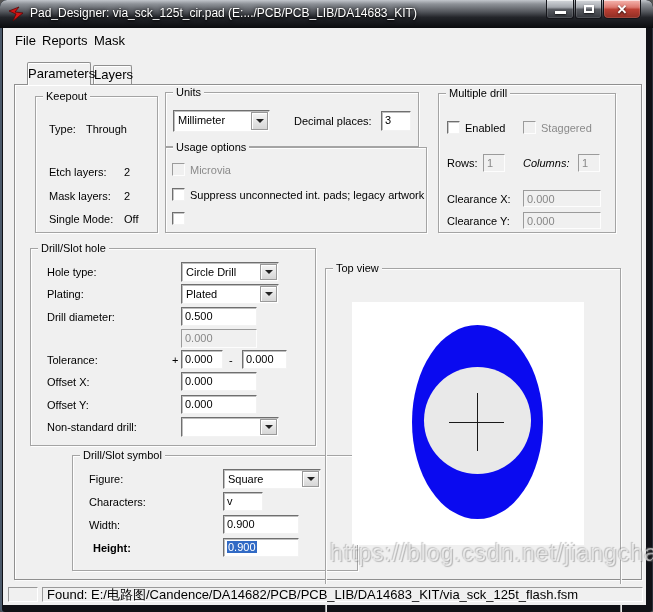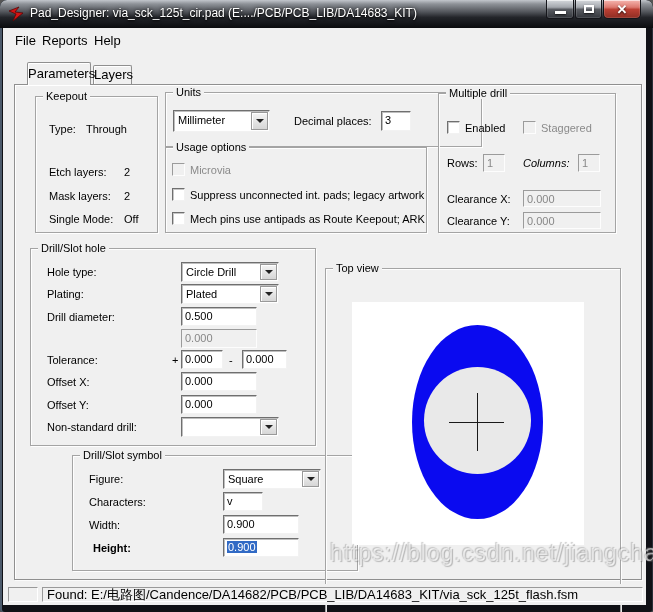--- a/index.html
+++ b/index.html
@@ -74,59 +74,58 @@
           <div class="glyph-close">✕</div>
         </div>
     </div>
   </div>
 
   <div class="client">
 
     <div class="menubar">
       <div class="menu-item" style="left:10px;">File</div>
       <div class="menu-item" style="left:37px;">Reports</div>
-      <div class="menu-item" style="left:89px;">Help</div>
+      <div class="menu-item" style="left:89px;">Mask</div>
     </div>
 
     <div class="tab tab-active">Parameters</div>
     <div class="tab tab-inactive">Layers</div>
     <div class="tabpage"></div>
 
     <div class="grp" style="left:32px;top:68px;width:123px;height:137px;">
       <div class="legend">Keepout</div>
       <div class="lbl" style="left:13px;top:26px;">Type:</div>
       <div class="lbl" style="left:50px;top:26px;">Through</div>
       <div class="lbl" style="left:13px;top:69px;">Etch layers:</div>
       <div class="lbl" style="left:88px;top:69px;">2</div>
       <div class="lbl" style="left:13px;top:93px;">Mask layers:</div>
       <div class="lbl" style="left:88px;top:93px;">2</div>
       <div class="lbl" style="left:13px;top:116px;">Single Mode:</div>
       <div class="lbl" style="left:88px;top:116px;">Off</div>
     </div>
 
-    <div class="grp" style="left:162px;top:64px;width:317px;height:55px;text-decoration:underline;">
+    <div class="grp" style="left:162px;top:64px;width:254px;height:55px;text-decoration:underline;">
       <div class="legend">Units</div>
       <div class="dd" style="left:7px;top:17px;width:97px;height:22px;">
         <span class="dd-text">Millimeter</span>
         <div class="dd-btn">
             <div class="dd-arrow"></div>
           </div>
       </div>
       <div class="lbl" style="left:128px;top:22px;">Decimal places:</div>
       <div class="tb" style="left:215px;top:18px;width:30px;height:20px;">3</div>
     </div>
 
     <div class="grp" style="left:162px;top:119px;width:262px;height:86px;">
       <div class="legend">Usage options</div>
       <div class="cb cb-dis" style="left:6px;top:15px;"></div>
       <div class="lbl lbl-dis" style="left:24px;top:16px;">Microvia</div>
       <div class="cb" style="left:6px;top:40px;"></div>
       <div class="lbl" style="left:24px;top:41px;">Suppress unconnected int. pads; legacy artwork</div>
       <div class="cb" style="left:6px;top:64px;"></div>
-      <div class="lbl" style="left:24px;top:65px;">Mech pins use antipads as Route Keepout; ARK</div>
     </div>
 
     <div class="grp" style="left:435px;top:65px;width:178px;height:140px;">
       <div class="legend">Multiple drill</div>
       <div class="cb" style="left:8px;top:27px;"></div>
       <div class="lbl" style="left:26px;top:28px;">Enabled</div>
       <div class="cb cb-dis" style="left:84px;top:27px;"></div>
       <div class="lbl lbl-dis" style="left:102px;top:28px;">Staggered</div>
       <div class="lbl" style="left:8px;top:63px;">Rows:</div>
       <div class="tb tb-dis" style="left:44px;top:60px;width:22px;height:18px;">1</div>

